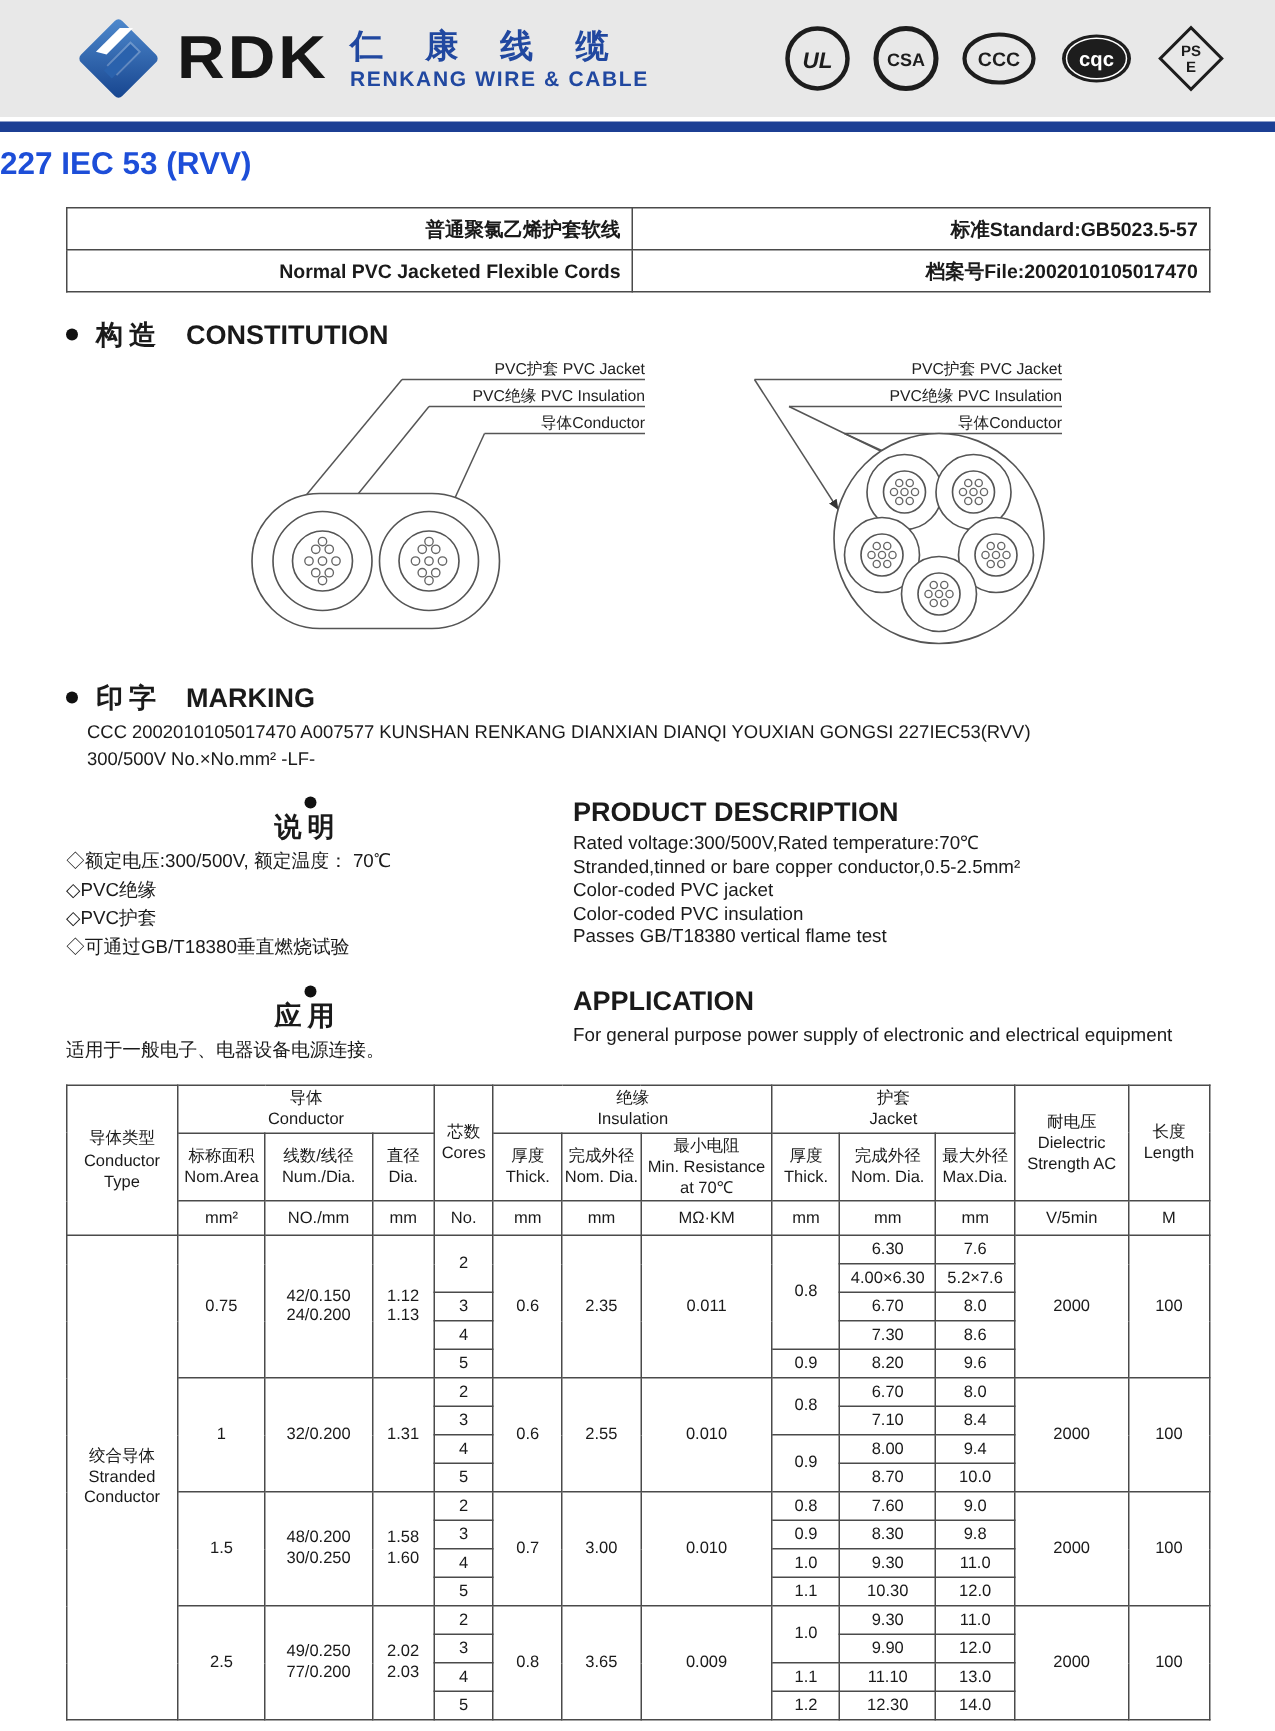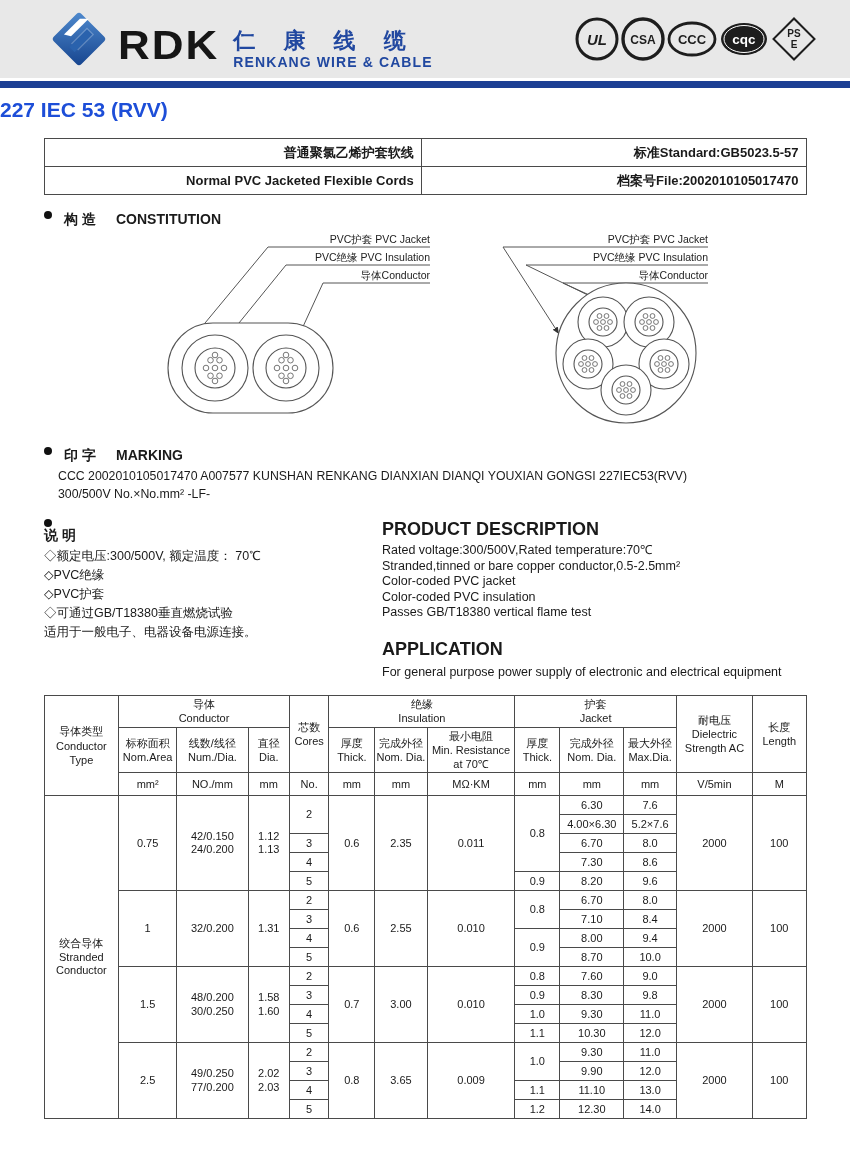--- a/index.html
+++ b/index.html
@@ -1,35 +1,35 @@
 <!DOCTYPE html>
 <html><head>
 <meta charset="utf-8">
 <style>
   * { box-sizing: border-box; }
   body { margin:0; background:#ffffff; font-family:"Liberation Sans", sans-serif; color:#1a1a1a; }
   .page { width:850px; height:1154px; margin:0 auto; background:#fff; position:relative; overflow:hidden; }
 
   
   .topbar { height:78px; background:#e8e8e8; display:flex; align-items:center; justify-content:space-between; padding:0 32px 0 48px; }
-  .logo-group { display:flex; align-items:flex-end; }
+  .logo-group { display:flex; align-items:center; }
   .logo-mark { width:62px; height:62px; }
   .logo-rdk { font-size:44px; font-weight:800; color:#161616; letter-spacing:2px; margin:0 14px 0 8px; transform:scaleY(.92); }
   .company-cn { font-size:22px; font-weight:bold; color:#2148a0; letter-spacing:11px; white-space:nowrap; line-height:26px; }
   .company-en { font-size:14px; font-weight:bold; color:#2148a0; letter-spacing:1.1px; }
-  .certs { display:flex; align-items:center; }
+  .certs { display:flex; align-items:center; gap:13px; }
   .header-bar { height:7px; background:#1c3f94; margin-top:3px; }
 
   
   .doc-title { color:#1d4ed8; font-size:21px; font-weight:bold; margin:10px 0 7px; }
   .info-table { width:763px; margin:16px auto; border-collapse:collapse; table-layout:fixed;text-align:right; }
   .info-table td { border:1px solid #4a4a4a; font-weight:bold; font-size:13px; height:28px; padding:0 7px; }
 
   
-  .sec-heading { display:flex; margin:16px 0 2px 44px; font-size:14px; font-weight:bold; }
+  .sec-heading { display:flex; align-items:center; margin:16px 0 2px 44px; font-size:18px; font-weight:bold; }
   .sec-heading .dot { width:8px; height:8px; border-radius:50%; background:#111; margin-right:12px; flex:0 0 auto; }
   .sec-heading .cn { margin-right:16px; letter-spacing:4px; }
   .en-heading { font-size:18px; font-weight:bold; margin:16px 0 3px; }
 
   
   .diagrams { display:flex; margin:4px 0 0 118px; gap:38px; height:198px; }
   .diagram svg { display:block; }
   .dlabel { font-size:10.5px; fill:#222; }
   .dline { stroke:#555; stroke-width:1; fill:none; }
   .dshape { stroke:#555; stroke-width:1.1; fill:#fff; }
@@ -246,20 +246,24 @@
       <div class="desc-item-en">Rated voltage:300/500V,Rated temperature:70℃</div>
       <div class="desc-item-en">Stranded,tinned or bare copper conductor,0.5-2.5mm²</div>
       <div class="desc-item-en">Color-coded PVC jacket</div>
       <div class="desc-item-en">Color-coded PVC insulation</div>
       <div class="desc-item-en">Passes GB/T18380 vertical flame test</div>
     </div>
   </div>
 
   <div class="two-col">
     <div class="col-left">
+      <div class="sec-heading">
+        <span class="dot"></span>
+        <span class="cn">应用</span>
+      </div>
       <div class="app-text">适用于一般电子、电器设备电源连接。</div>
     </div>
     <div class="col-right">
       <div class="en-heading">APPLICATION</div>
       <div class="app-text">For general purpose power supply of electronic and electrical equipment</div>
     </div>
   </div>
 
   <table class="spec-table">
     <colgroup>

